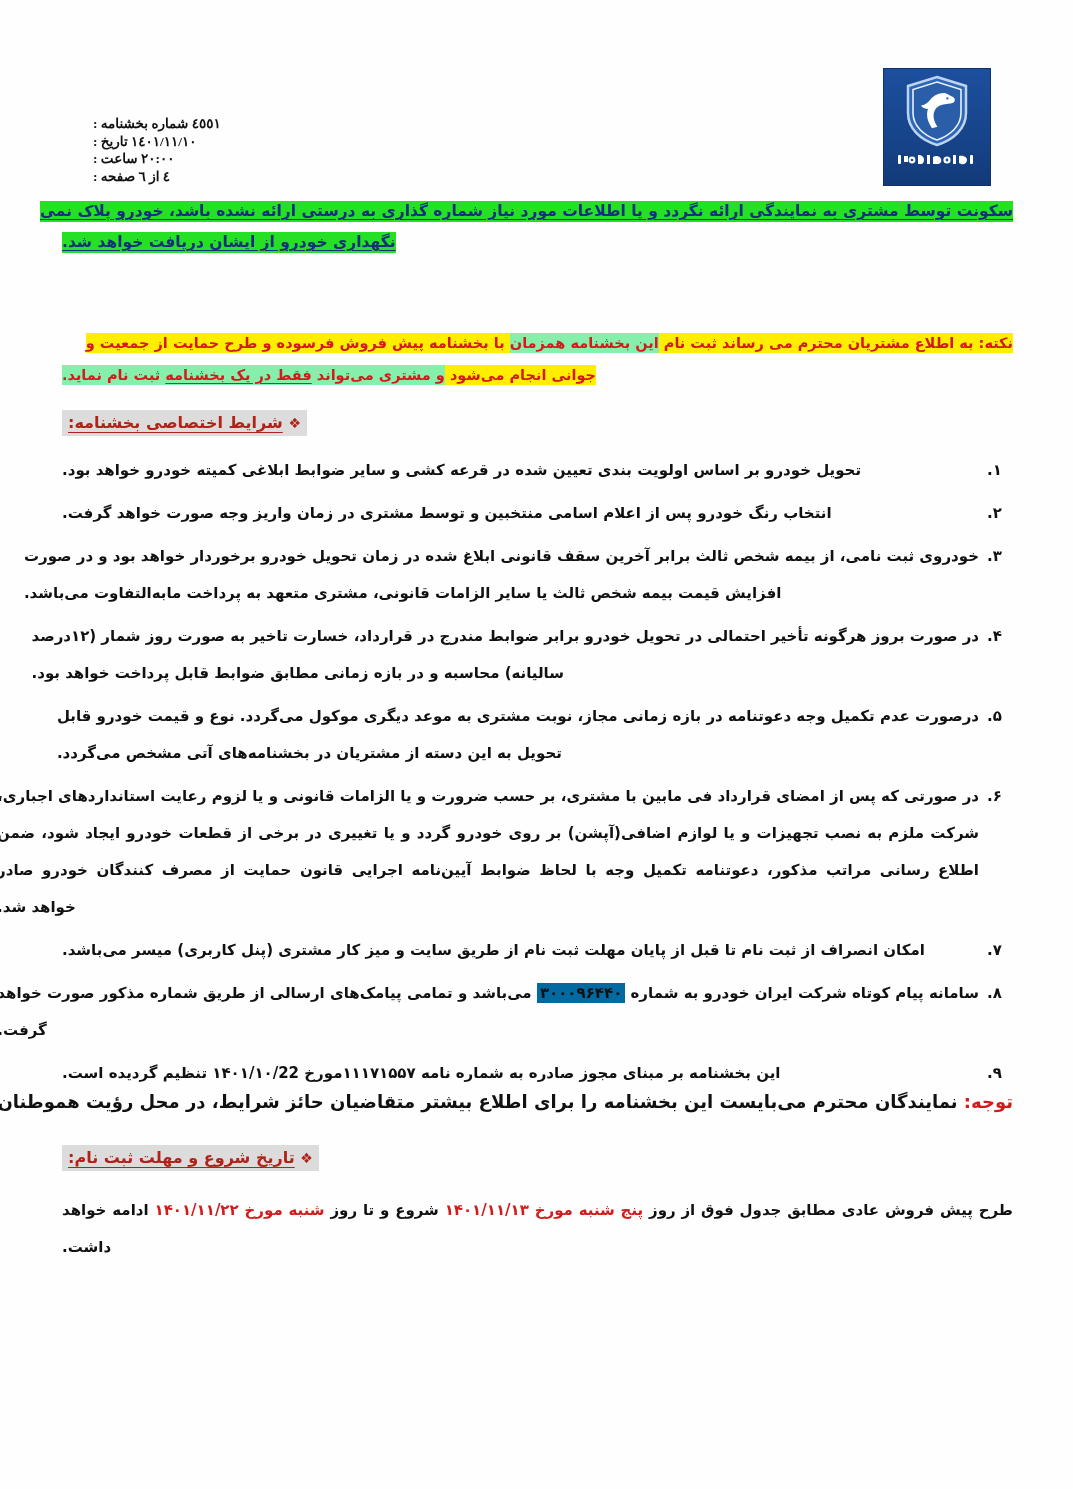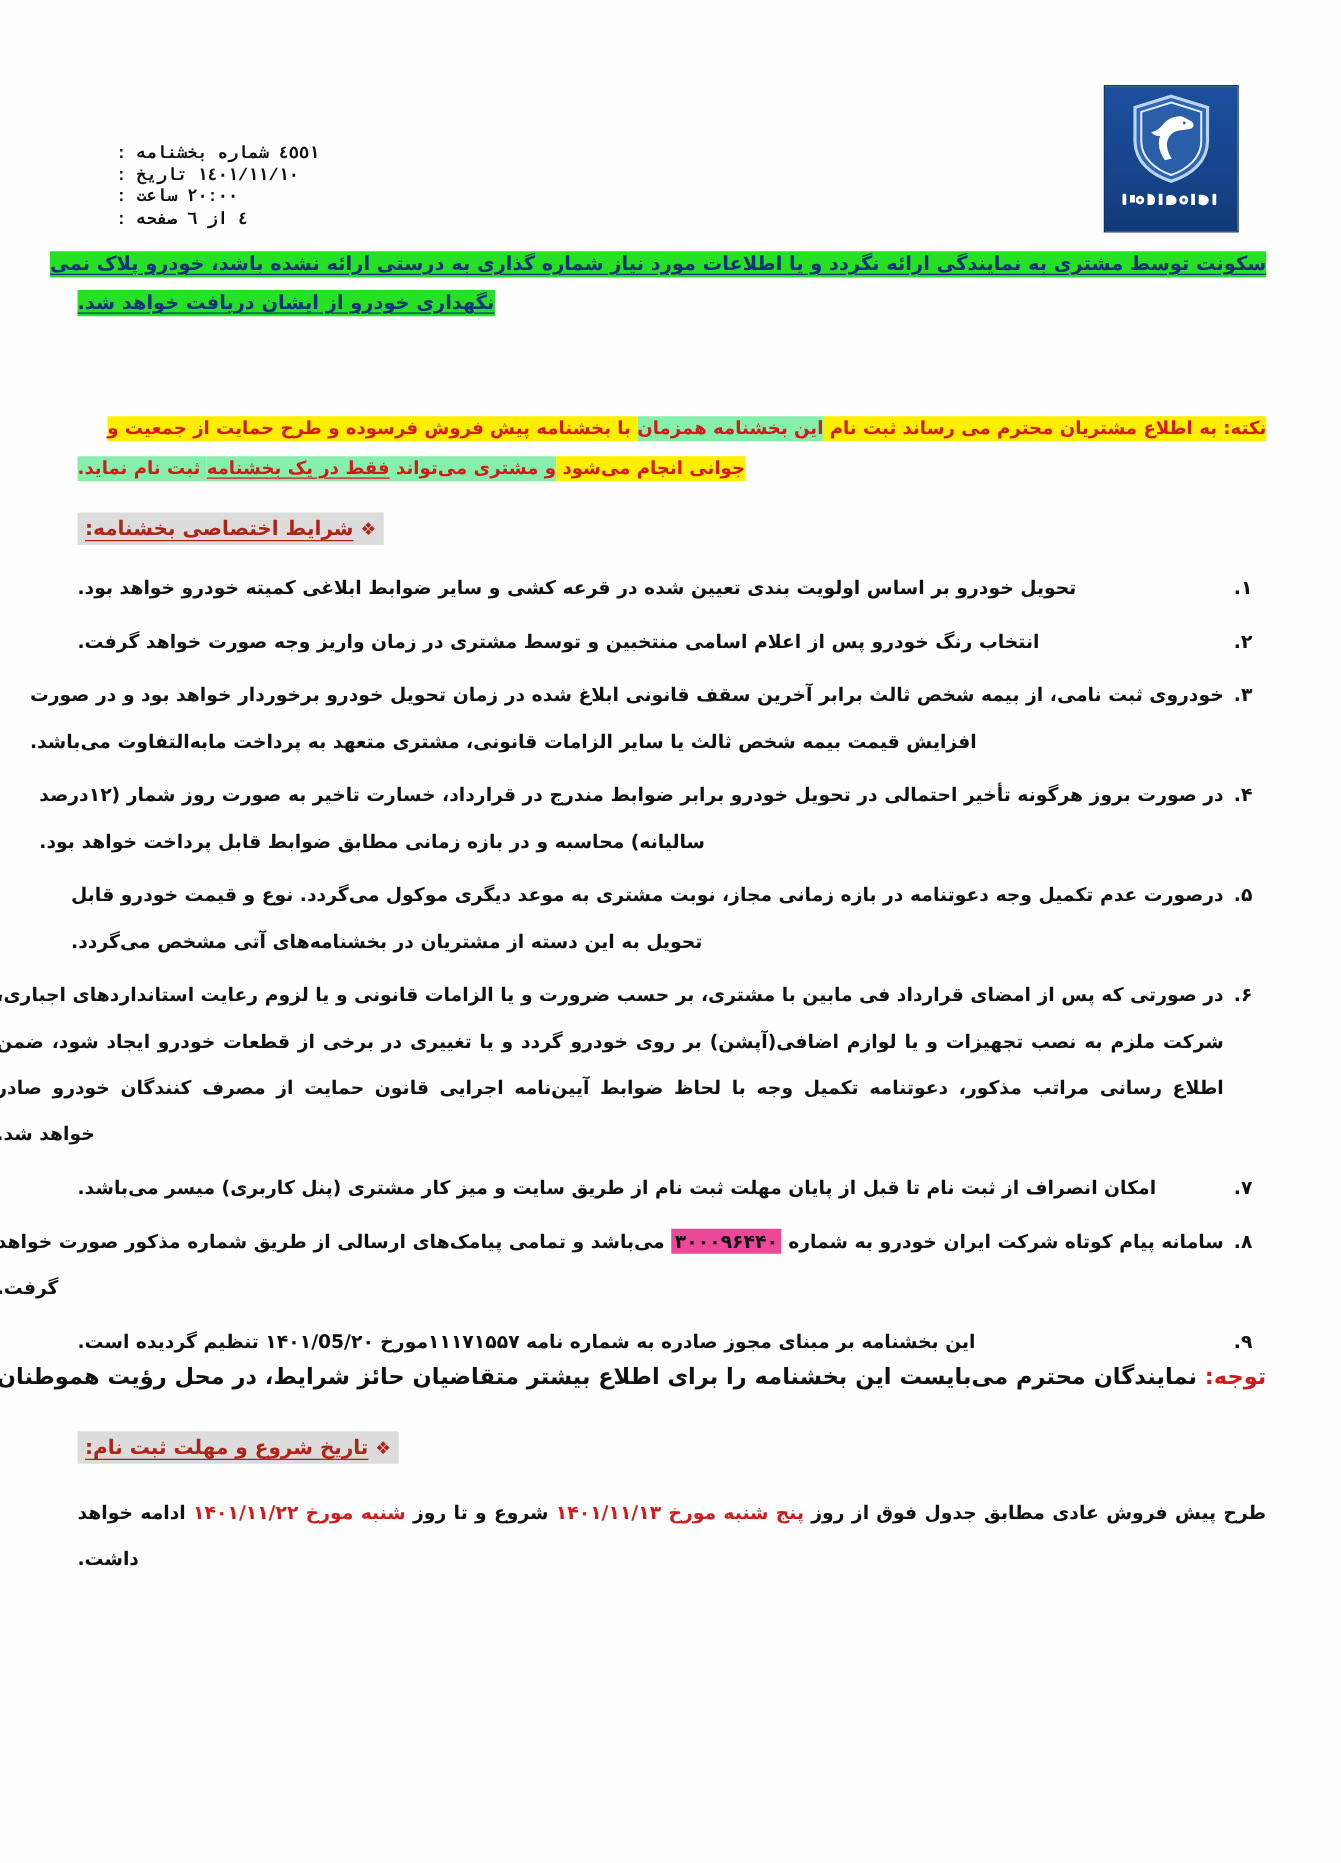--- a/index.html
+++ b/index.html
@@ -59,21 +59,21 @@
     display: block;
   }
 
   .meta-block {
     position: absolute;
     top: 55px;
     right: 790px;
     width: 190px;
     text-align: left;
     direction: rtl;
-    font-family: Liberation Mono, monospace;
+    font-family: Liberation Serif, serif;
     font-size: 13.5px;
     font-weight: bold;
     line-height: 17.5px;
     color: #101010;
     letter-spacing: 0.2px;
   }
   .meta-block div { white-space: nowrap; }
 
   
   .green-block {
@@ -187,21 +187,21 @@
     display: block;
     text-align: left;
     white-space: nowrap;
   }
   .term-body .oneline {
     display: block;
     text-align: left;
     white-space: nowrap;
   }
   .sms-hl {
-    background: #ec4899;
+    background: #0369a1;
     padding: 1px 3px;
   }
 
   .attention {
     position: absolute;
     top: 1085px;
     right: 60px;
     left: 62px;
     direction: rtl;
     font-size: 18px;
@@ -370,21 +370,21 @@
       <div class="term-num">٨.</div>
       <div class="term-body">
         <span class="forcejust"><span>سامانه پیام کوتاه شرکت ایران خودرو به شماره </span><span class="sms-hl">۳۰۰۰۹۶۴۴۰</span><span> می‌باشد و تمامی پیامک‌های ارسالی از طریق شماره مذکور صورت خواهد</span></span>
         <span class="tail">گرفت.</span>
       </div>
     </div>
 
     <div class="term">
       <div class="term-num">٩.</div>
       <div class="term-body">
-        <span class="oneline">این بخشنامه بر مبنای مجوز صادره به شماره نامه ۱۱۱۷۱۵۵۷مورخ ۱۴۰۱/05/۲۰ تنظیم گردیده است.</span>
+        <span class="oneline">این بخشنامه بر مبنای مجوز صادره به شماره نامه ۱۱۱۷۱۵۵۷مورخ ۱۴۰۱/۱۰/22 تنظیم گردیده است.</span>
       </div>
     </div>
 
   </div>
 
   <div class="attention">
     <span class="lbl">توجه:</span><span> نمایندگان محترم می‌بایست این بخشنامه را برای اطلاع بیشتر متقاضیان حائز شرایط، در محل رؤیت هموطنان قرار دهند.</span>
   </div>
 
   <div class="section-head" id="head-dates">

